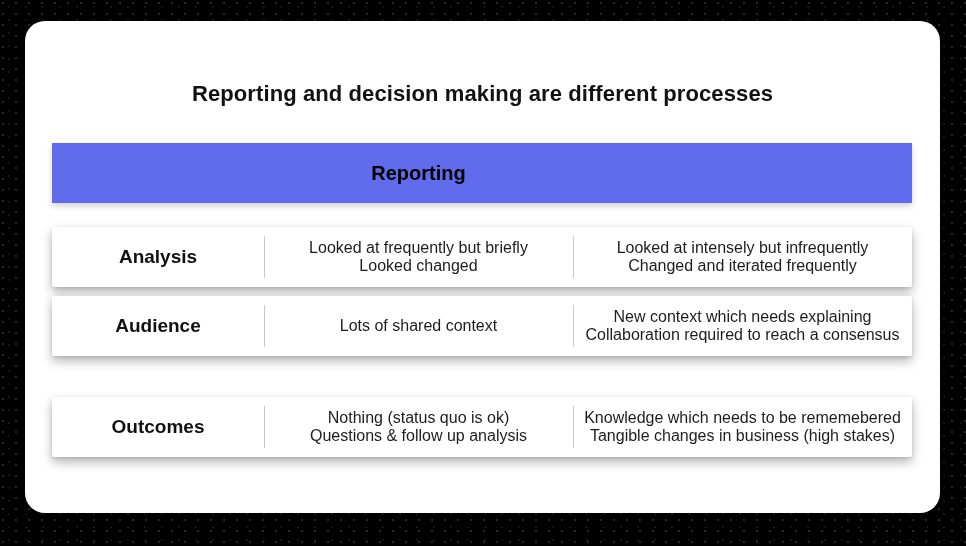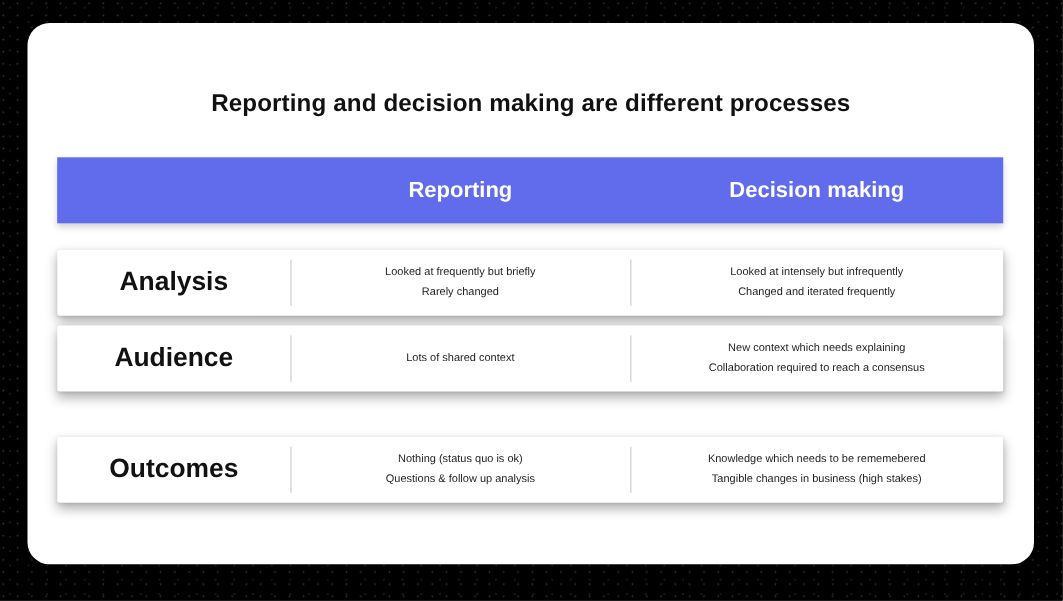--- a/index.html
+++ b/index.html
@@ -52,50 +52,50 @@
     height: 60px;
     background: #606CEC;
     box-shadow: 0 3px 6px rgba(0,0,0,0.18);
   }
   .header-cell {
     display: flex;
     align-items: center;
     justify-content: center;
     font-size: 20px;
     font-weight: 700;
-    color: #ffffff;
+    color: #000000;
   }
   .row {
     position: absolute;
     left: 27px;
     width: 860px;
     height: 60px;
     background: #ffffff;
     border-radius: 2px;
     box-shadow: 0 5px 11px rgba(0,0,0,0.30), 0 1px 3px rgba(0,0,0,0.10);
   }
   .row.r0 { top: 206px; }
   .row.r1 { top: 275px; }
   .row.r2 { top: 376px; }
   .row-label {
     display: flex;
     align-items: center;
     justify-content: center;
-    font-size: 24px;
+    font-size: 19px;
     font-weight: 700;
     color: #111111;
   }
   .row-cell {
     position: relative;
     display: flex;
     flex-direction: column;
     align-items: center;
     justify-content: center;
     text-align: center;
-    font-size: 10px;
+    font-size: 16px;
     line-height: 18px;
     color: #1d1d1f;
     padding: 0 4px;
   }
   .row-cell::before {
     content: "";
     position: absolute;
     left: 0;
     top: 9px;
     bottom: 9px;
@@ -107,28 +107,27 @@
 <body>
 
 <div class="stage">
   <div class="card">
 
     <h1 class="title">Reporting and decision making are different processes</h1>
 
     <div class="header-bar grid3">
       <div class="header-cell"></div>
       <div class="header-cell">Reporting</div>
-      <div class="header-cell">Decision making</div>
     </div>
 
     <div class="row r0 grid3">
       <div class="row-label">Analysis</div>
       <div class="row-cell">
         <div class="line">Looked at frequently but briefly</div>
-        <div class="line">Rarely changed</div>
+        <div class="line">Looked changed</div>
       </div>
       <div class="row-cell">
         <div class="line">Looked at intensely but infrequently</div>
         <div class="line">Changed and iterated frequently</div>
       </div>
     </div>
 
     <div class="row r1 grid3">
       <div class="row-label">Audience</div>
       <div class="row-cell">

